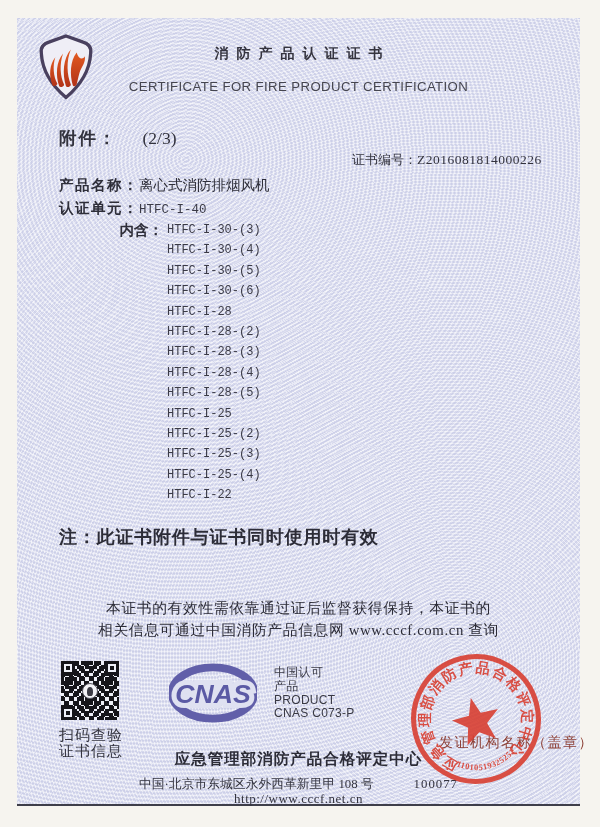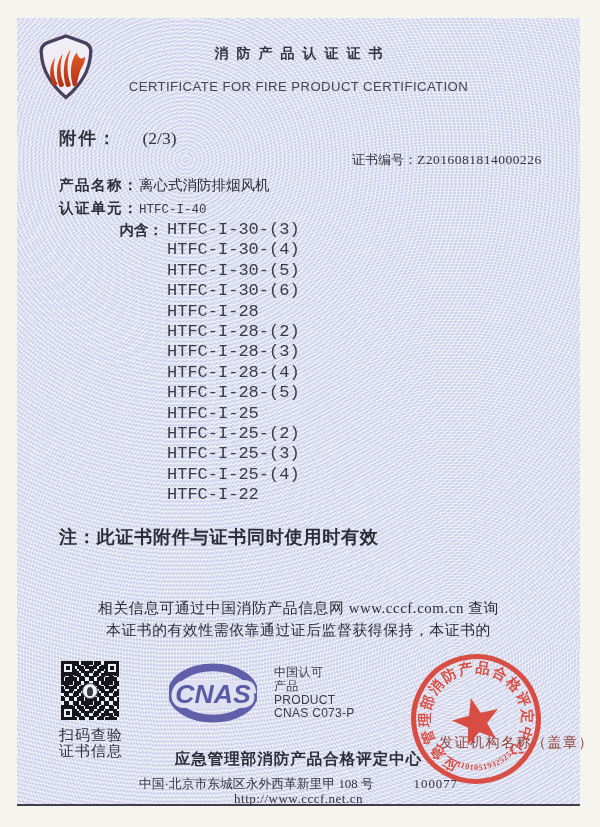--- a/index.html
+++ b/index.html
@@ -39,21 +39,21 @@
 
   .frow { position:absolute; left:42px; font-size:14.5px; white-space:nowrap; color:#2e2e39; }
   .frow .lbl { font-weight:700; letter-spacing:1.5px; }
   .mono { font-family:"Liberation Mono", monospace; font-size:12.5px; color:#3a3a46; }
 
   .contains-lbl {
     position:absolute; left:42px; top:203px; width:104px; text-align:right;
     font-size:14.5px; font-weight:700; color:#2e2e39;
   }
   .models { position:absolute; left:150px; top:202px; }
-  .models .model { height:20.4px; line-height:20.4px; font-family:"Liberation Mono", monospace; font-size:17px; color:#3a3a46; }
+  .models .model { height:20.4px; line-height:20.4px; font-family:"Liberation Mono", monospace; font-size:12px; color:#3a3a46; }
 
   .note { position:absolute; left:42px; top:507px; font-size:18px; font-weight:700; letter-spacing:.8px; color:#2c2c37; }
 
   .validity { position:absolute; left:0; right:0; top:579px; text-align:center; font-size:14.8px; line-height:22px; color:#2c2c37; letter-spacing:.6px; }
 
   .qr { position:absolute; left:44px; top:643px; width:58px; height:59px;
     background:
       repeating-conic-gradient(#15151a 0% 25%, rgba(0,0,0,0) 0% 50%) 0 0/8px 8px,
       repeating-conic-gradient(#15151a 0% 25%, rgba(0,0,0,0) 0% 50%) 3px 5px/10px 10px,
       #eef0f8;
@@ -132,22 +132,22 @@
         <div class="model">HTFC-I-25</div>
         <div class="model">HTFC-I-25-(2)</div>
         <div class="model">HTFC-I-25-(3)</div>
         <div class="model">HTFC-I-25-(4)</div>
         <div class="model">HTFC-I-22</div>
       </div>
 
     <div class="note">注：此证书附件与证书同时使用时有效</div>
 
     <div class="validity">
+      <div>本证书的有效性需依靠通过证后监督获得保持，本证书的</div>
       <div>相关信息可通过中国消防产品信息网 www.cccf.com.cn 查询</div>
-      <div>本证书的有效性需依靠通过证后监督获得保持，本证书的</div>
     </div>
 
     <div class="qr">
       <div class="finder f-tl"></div>
       <div class="finder f-tr"></div>
       <div class="finder f-bl"></div>
       <div class="center-logo"></div>
     </div>
     <div class="qr-caption">
       <div>扫码查验</div>

